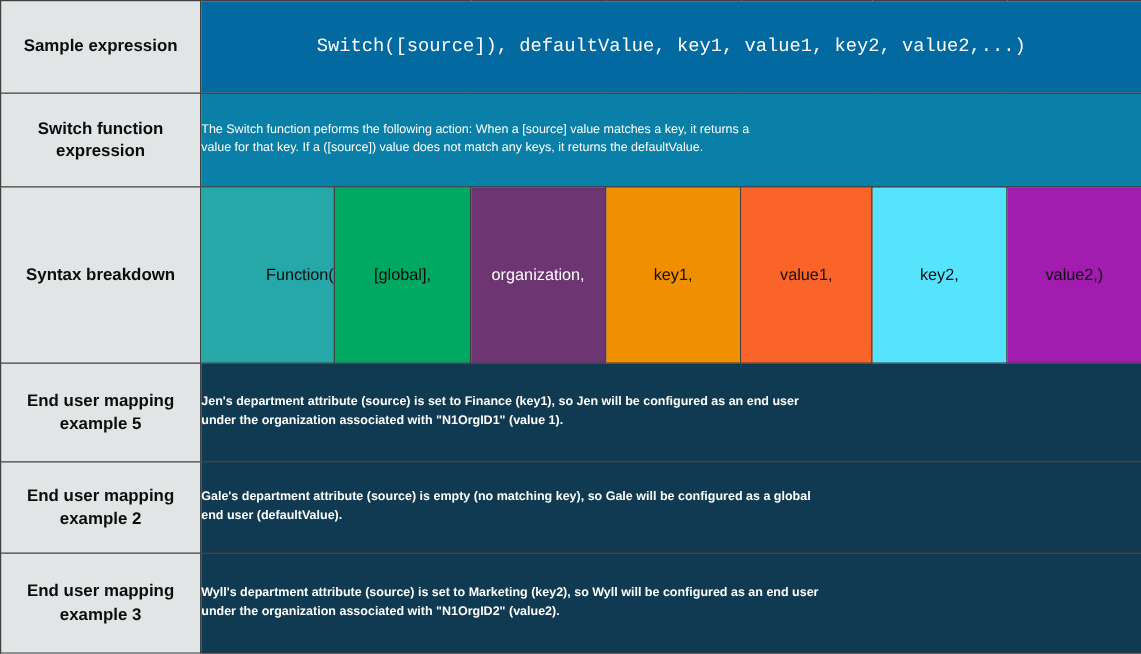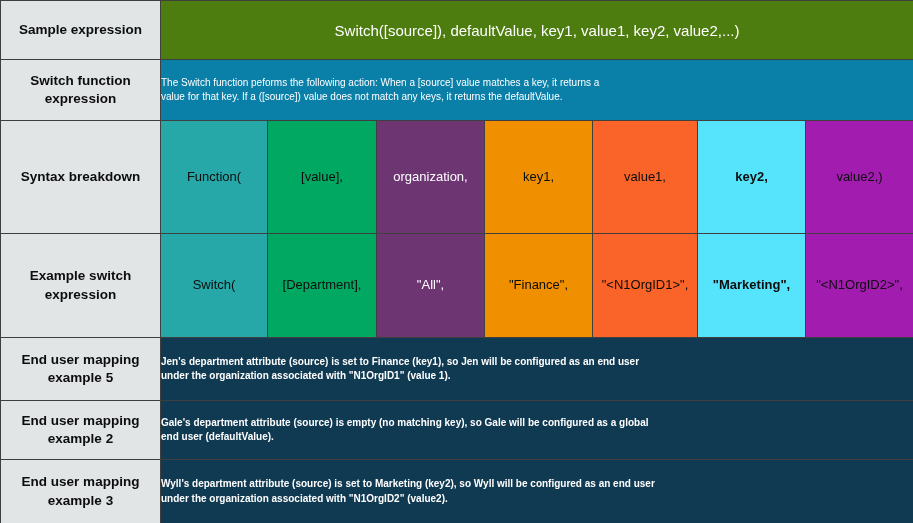--- a/index.html
+++ b/index.html
@@ -28,22 +28,23 @@
     width: 160px;
     background: #e1e5e6;
     color: #0d0d0d;
     font-weight: bold;
     font-size: 13.5px;
     text-align: center;
     line-height: 1.35;
     padding: 4px 6px;
   }
   .navy {
-    background: #4d7c0f;
+    background: #0369a1;
     color: #ffffff;
+    font-family: Liberation Mono, monospace;
   }
   .navy-dark {
     background: #103a52;
     color: #ffffff;
   }
   .bright-blue {
     background: #0a7fa8;
     color: #ffffff;
   }
   .sample-cell {
@@ -65,26 +66,26 @@
     font-size: 13px;
     color: #0d0d0d;
     padding: 4px 3px;
     line-height: 1.3;
   }
   .seg.light-text {
     color: #ffffff;
   }
   .row-syntax td.seg { height: 112px; }
   .row-example td.seg { height: 103px; }
-  .c-teal   { background: #26a8a8; }
+  .c-teal   { background: #26a8a8; text-align: right; }
   .c-green  { background: #00a862; }
   .c-purple { background: #6d3572; }
   .c-orange { background: #f09000; }
   .c-red    { background: #fa6428; }
-  .c-cyan   { background: #55e4fc; font-weight: bold; }
+  .c-cyan   { background: #55e4fc; }
   .c-spring { background: #a21caf; }
   .row-sample td { height: 58px; }
   .row-expl td { height: 60px; }
   .row-map1 td { height: 62px; }
   .row-map2 td { height: 58px; }
   .row-map3 td { height: 63px; }
   .line { display: block; }
 </style>
 </head>
 <body>
@@ -113,41 +114,28 @@
       </td>
       <td class="bright-blue para-cell" colspan="7">
         <span class="line">The Switch function peforms the following action: When a [source] value matches a key, it returns a</span>
         <span class="line">value for that key. If a ([source]) value does not match any keys, it returns the defaultValue.</span>
       </td>
     </tr>
 
     <tr class="row-syntax">
       <td class="label-cell">Syntax breakdown</td>
       <td class="seg c-teal">Function(</td>
-      <td class="seg c-green">[value],</td>
+      <td class="seg c-green">[global],</td>
       <td class="seg c-purple light-text">organization,</td>
       <td class="seg c-orange">key1,</td>
       <td class="seg c-red">value1,</td>
       <td class="seg c-cyan">key2,</td>
       <td class="seg c-spring">value2,)</td>
     </tr>
 
-    <tr class="row-example">
-      <td class="label-cell">
-        <span class="line">Example switch</span>
-        <span class="line">expression</span>
-      </td>
-      <td class="seg c-teal">Switch(</td>
-      <td class="seg c-green">[Department],</td>
-      <td class="seg c-purple light-text">"All",</td>
-      <td class="seg c-orange">"Finance",</td>
-      <td class="seg c-red">"&lt;N1OrgID1&gt;",</td>
-      <td class="seg c-cyan">"Marketing",</td>
-      <td class="seg c-spring">"&lt;N1OrgID2&gt;",</td>
-    </tr>
 
     <tr class="row-map1">
       <td class="label-cell">
         <span class="line">End user mapping</span>
         <span class="line">example 5</span>
       </td>
       <td class="navy-dark para-cell bold" colspan="7">
         <span class="line">Jen's department attribute (source) is set to Finance (key1), so Jen will be configured as an end user</span>
         <span class="line">under the organization associated with "N1OrgID1" (value 1).</span>
       </td>

